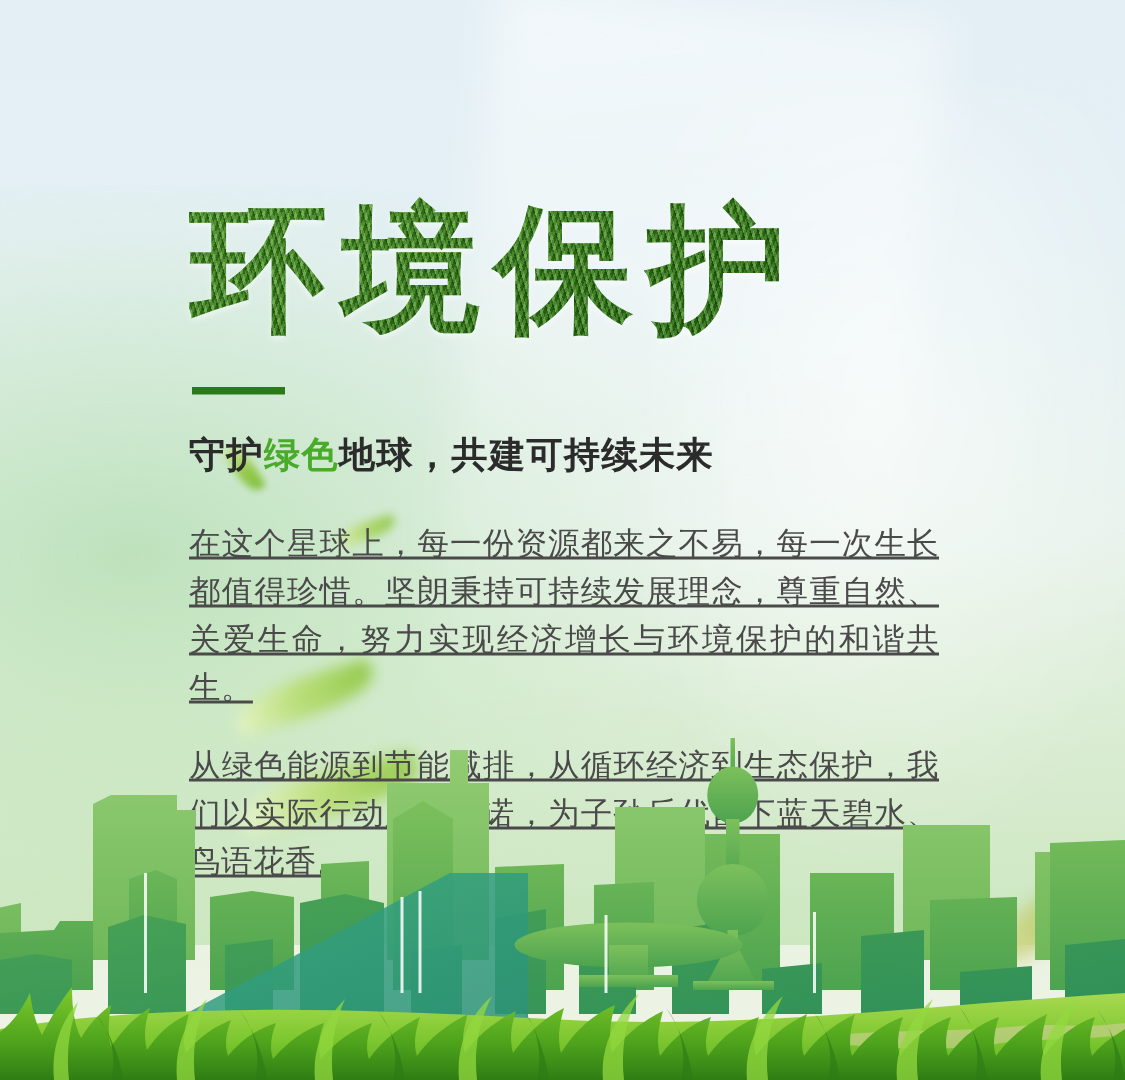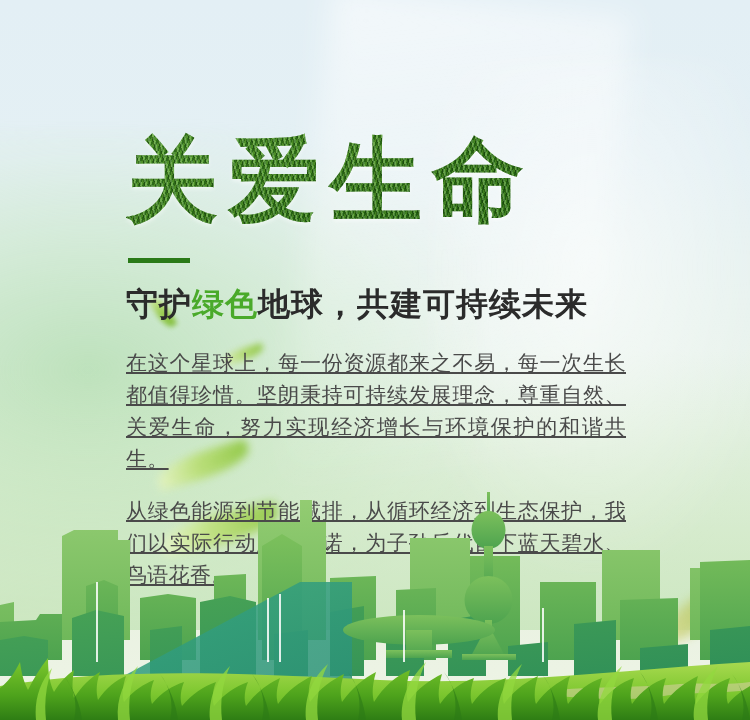--- a/index.html
+++ b/index.html
@@ -165,21 +165,21 @@
 
   .divider {
     width: 62px;
     height: 5px;
     background: #2a7a18;
     margin: 28px 0 0 2px;
   }
 
   .subtitle {
     margin: 20px 0 0 0;
-    font-size: 32px;
+    font-size: 24px;
     line-height: 42px;
     font-weight: 700;
     color: #2b2b2b;
     letter-spacing: 1px;
     white-space: nowrap;
   }
   .subtitle .hl { color: #4aaa2a; }
 
   .paragraph {
     margin: 22px 0 0 0;
@@ -216,21 +216,21 @@
   <div class="bg-sheen"></div>
 
   <div class="leaf leaf-a"></div>
   <div class="leaf leaf-b"></div>
   <div class="leaf leaf-c"></div>
   <div class="leaf leaf-d"></div>
   <div class="leaf leaf-e"></div>
 
   <div class="content">
 
-    <h1 class="main-title">关爱生命</h1>
+    <h1 class="main-title">环境保护</h1>
 
     <div class="divider"></div>
 
     <h2 class="subtitle"><span>守护</span><span class="hl">绿色</span><span>地球，共建可持续未来</span></h2>
 
     <p class="paragraph first">在这个星球上，每一份资源都来之不易，每一次生长都值得珍惜。坚朗秉持可持续发展理念，尊重自然、关爱生命，努力实现经济增长与环境保护的和谐共生。</p>
 
     <p class="paragraph second">从绿色能源到节能减排，从循环经济到生态保护，我们以实际行动践行承诺，为子孙后代留下蓝天碧水、鸟语花香。</p>
 
   </div>

